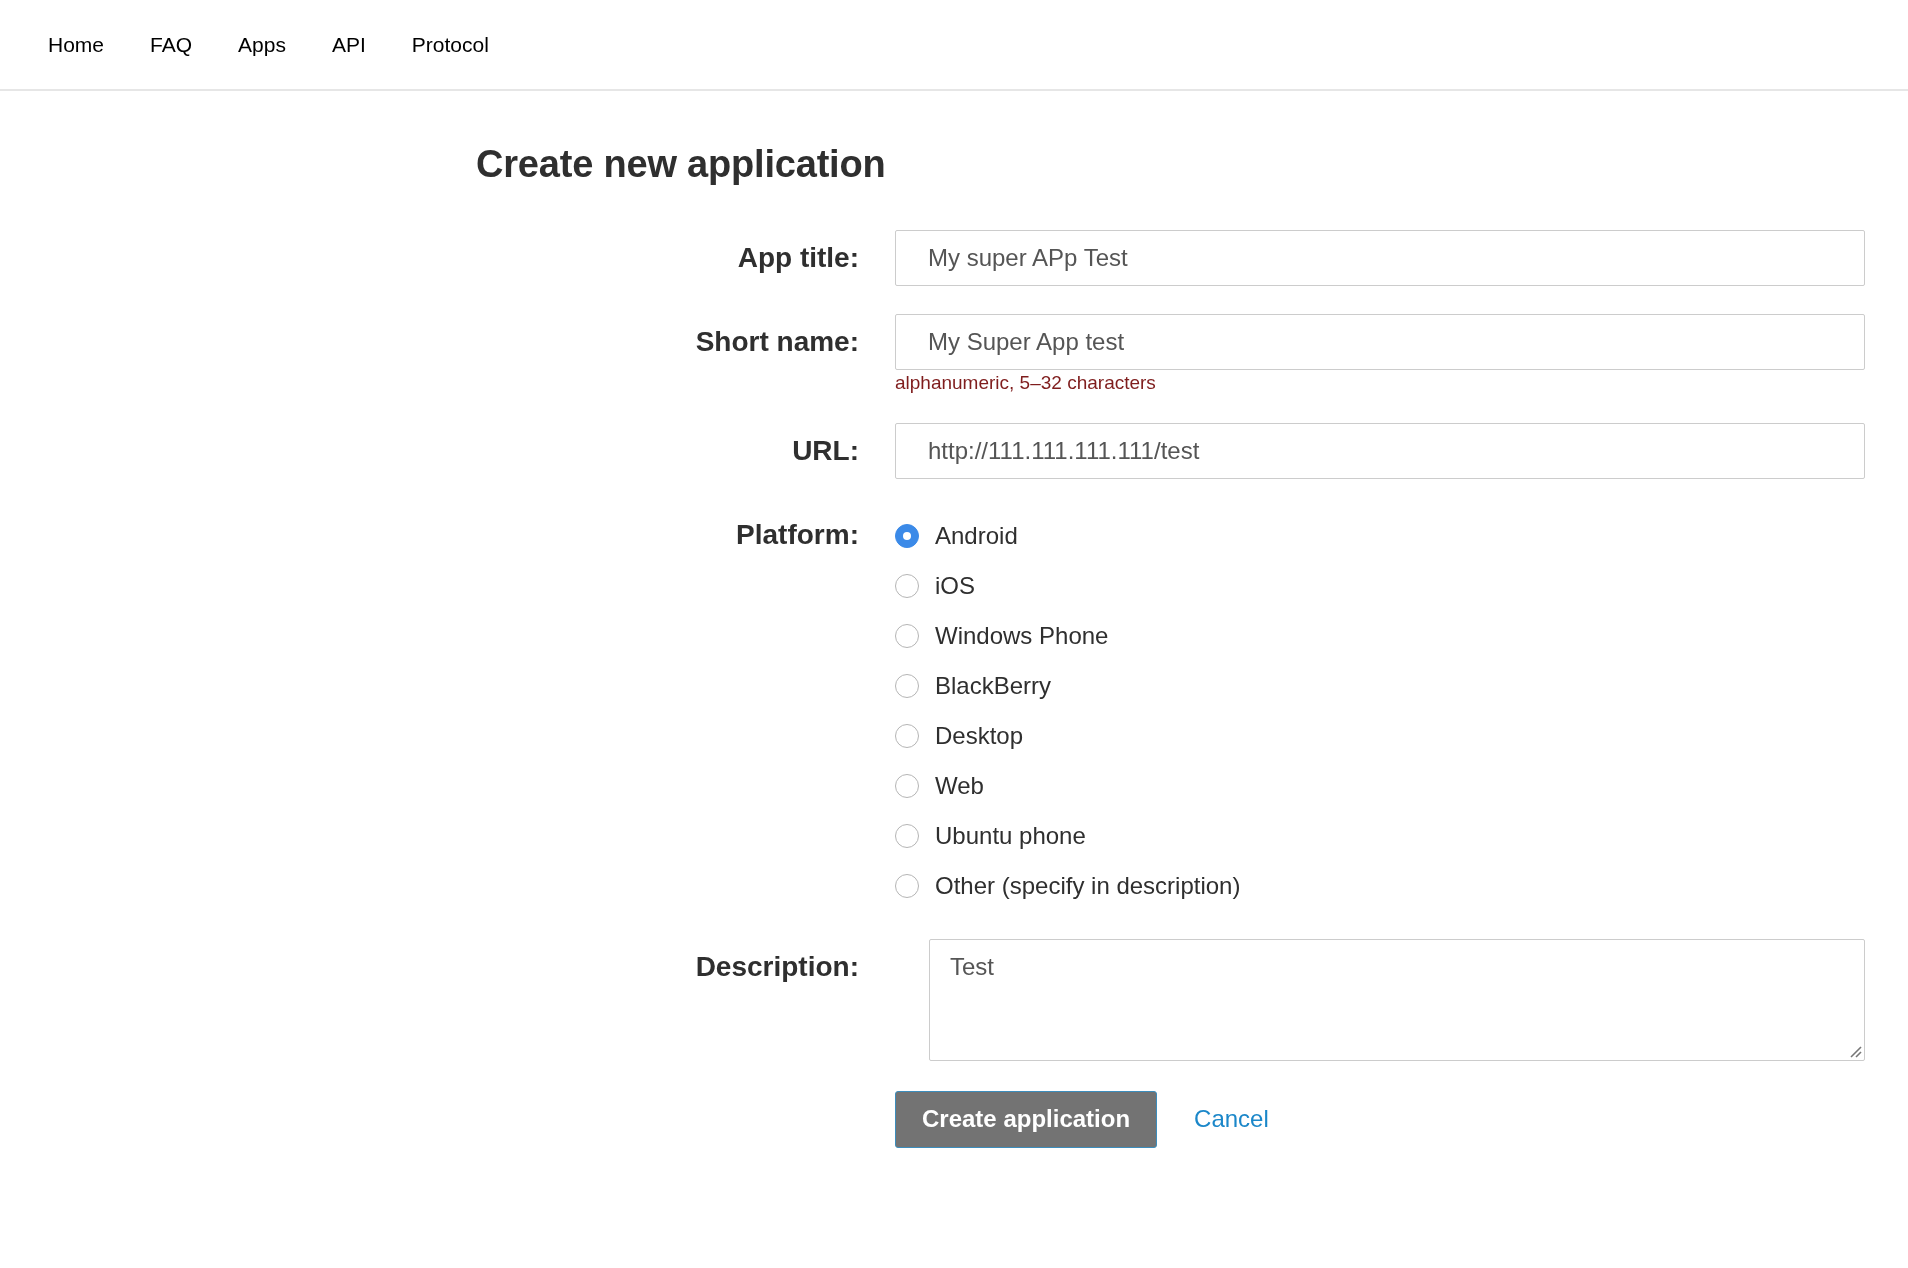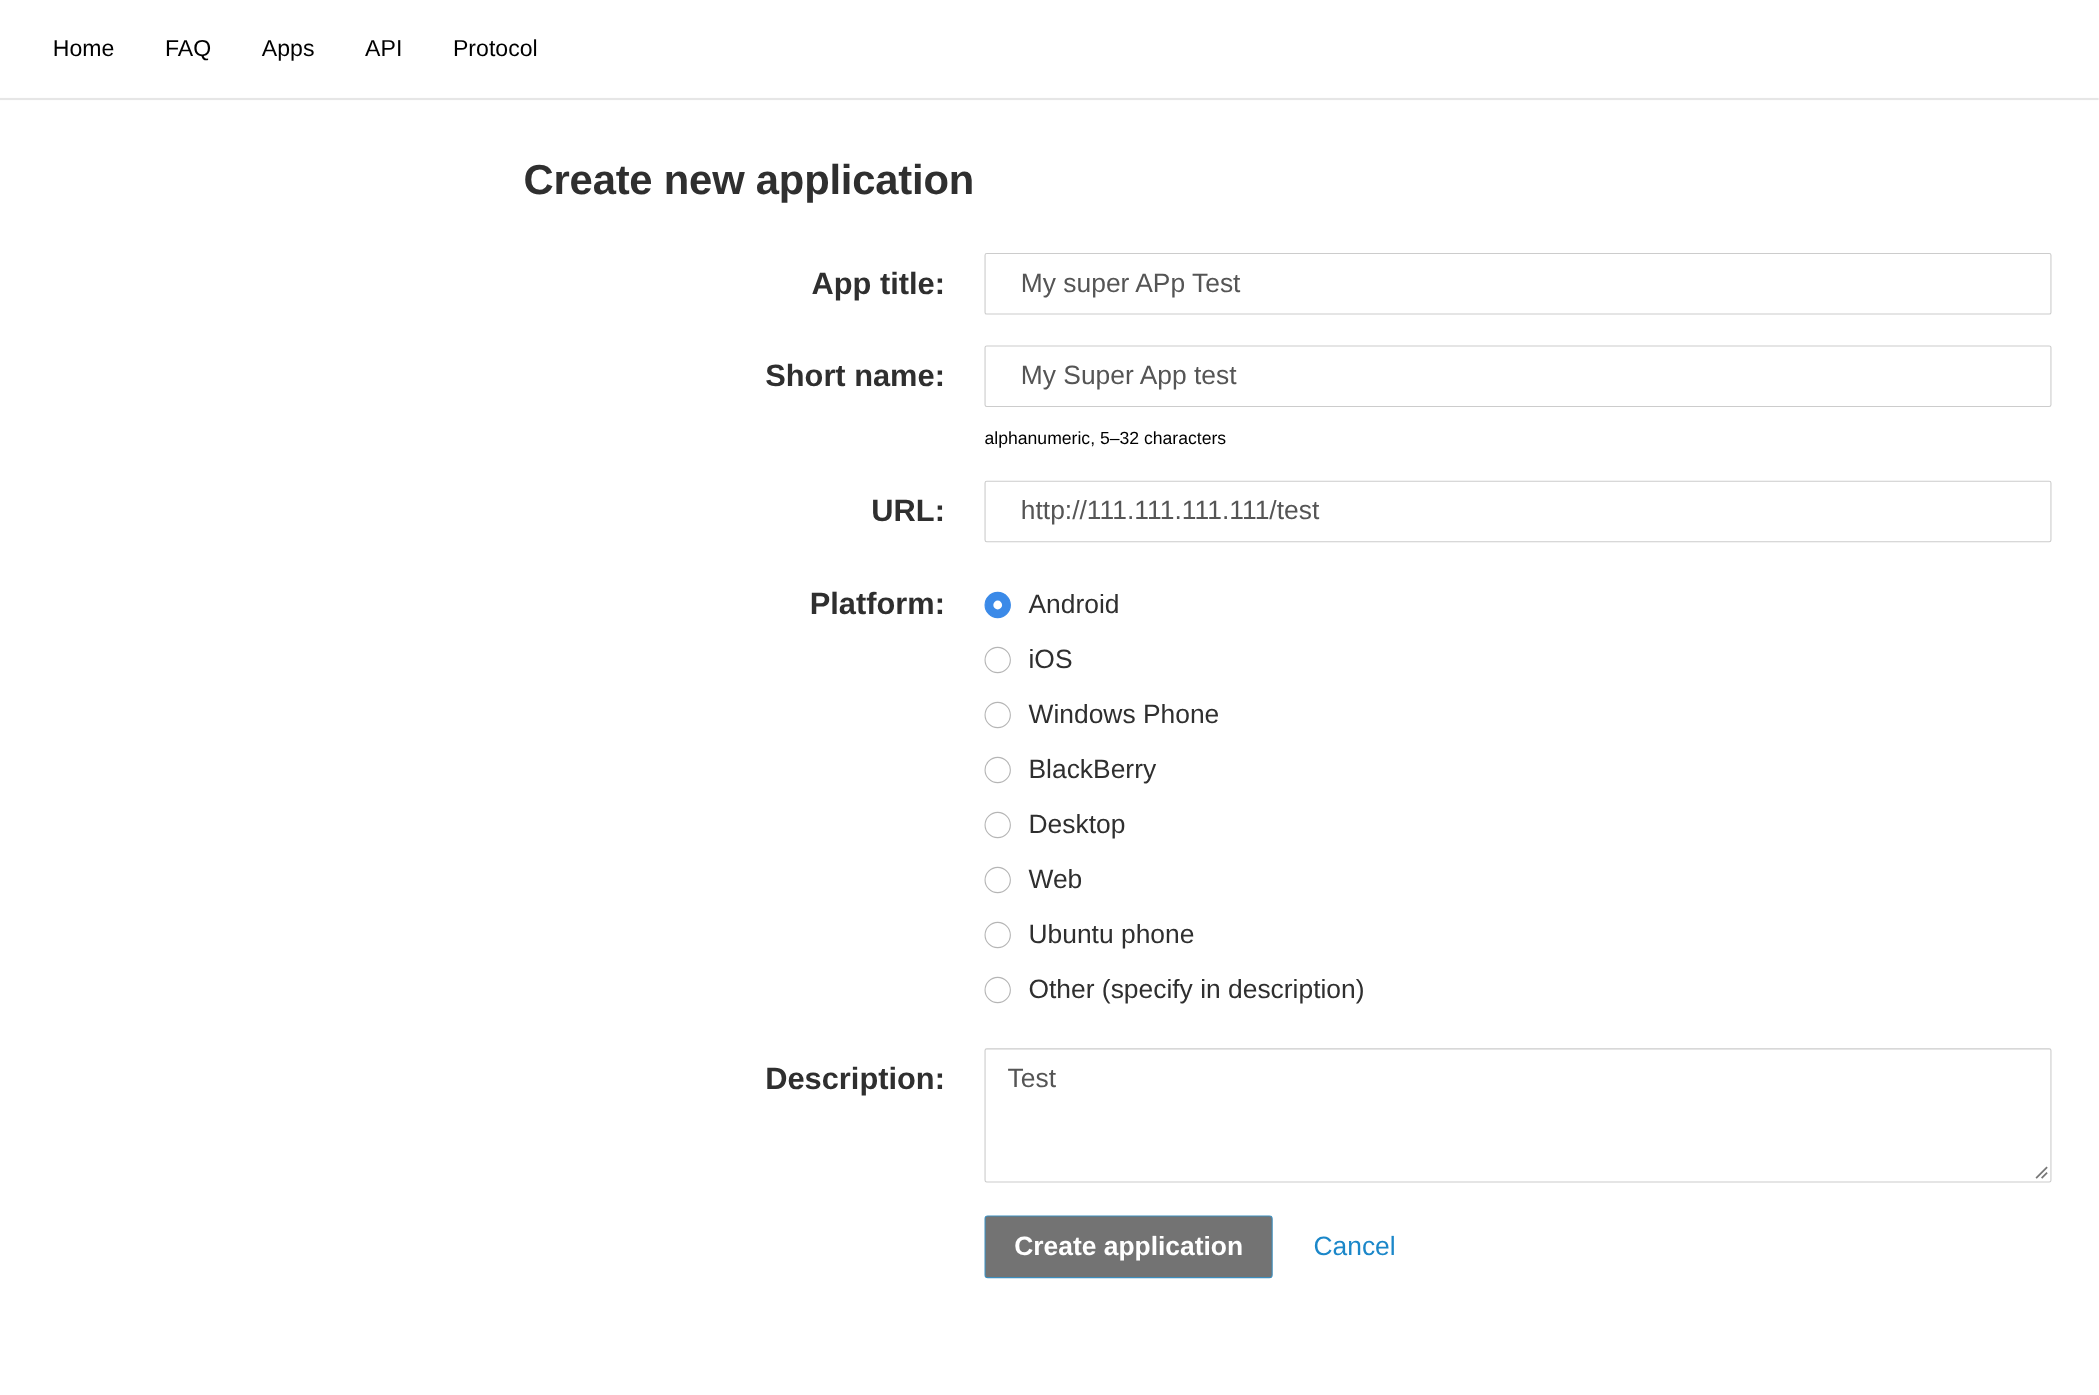--- a/index.html
+++ b/index.html
@@ -81,23 +81,23 @@
     border: 1px solid #cccccc;
     border-radius: 2px;
     background: #ffffff;
     font-family: "Liberation Sans", sans-serif;
     font-size: 24px;
     color: #555555;
     padding: 0 32px;
     outline: none;
   }
   .help-text {
-    font-size: 16px;
-    color: #000000;
-    margin-top: 20px;
+    font-size: 19px;
+    color: #7f1d1d;
+    margin-top: 2px;
     line-height: 1.2;
   }
 
   
   .radio-group { padding-top: 4px; }
   .radio-item {
     display: flex;
     align-items: center;
     height: 50px;
     cursor: pointer;
@@ -275,21 +275,21 @@
 
           <div class="radio-item">
             <span class="radio-dot"></span>
             <span class="radio-label">Other (specify in description)</span>
           </div>
 
         </div>
       </div>
     </div>
 
-    <div class="form-row" style="margin-top:22px;">
+    <div class="form-row" style="margin-top:22px;gap:34px;">
       <div class="form-label">Description:</div>
       <div class="form-control">
         <div class="textarea-wrap">
           <textarea class="textarea" style="">Test</textarea>
           <svg class="resize-grip" viewBox="0 0 16 16">
             <line x1="15" y1="5" x2="5" y2="15" stroke="#777777" stroke-width="1.6"></line>
             <line x1="15" y1="10" x2="10" y2="15" stroke="#777777" stroke-width="1.6"></line>
           </svg>
         </div>
       </div>

